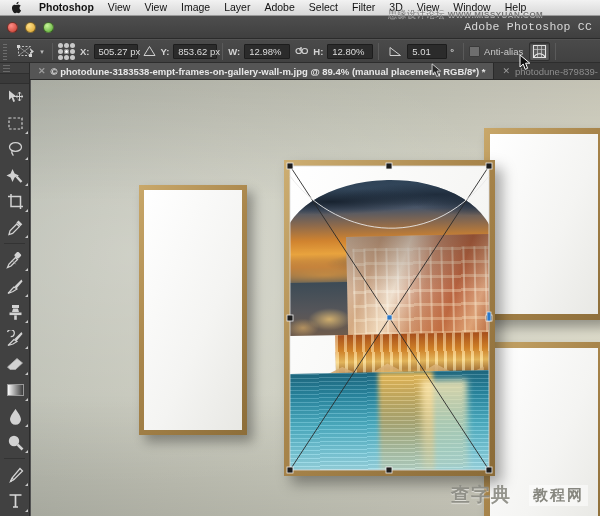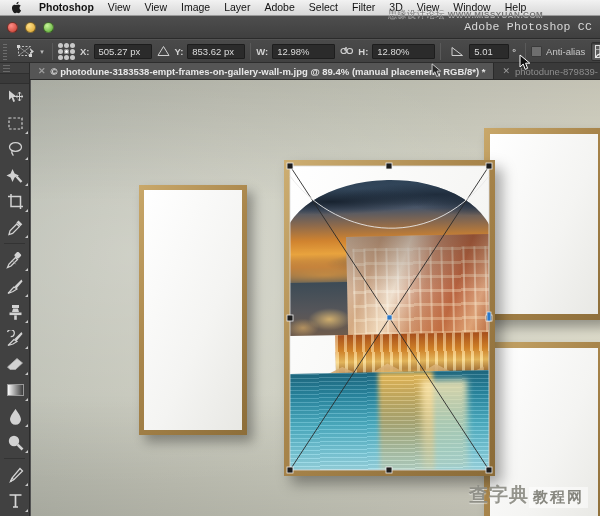--- a/index.html
+++ b/index.html
@@ -86,22 +86,22 @@
   .ob-lbl{
     color:#d3d3d3; font-size:9.5px; font-weight:bold; margin-right:4px;
     flex:0 0 auto; white-space:nowrap;
   }
   .ob-field{
     height:15px; background:#2b2b2b; border:1px solid #1d1d1d;
     border-radius:1px; color:#dcdcdc; font-size:9.5px;
     display:flex; align-items:center; padding:0 4px;
     flex:0 0 auto; white-space:nowrap;
   }
-  .f-xy{ width:58px; }
-  .f-wh{ width:63px; }
+  .f-xy{ width:44px; }
+  .f-wh{ width:46px; }
   .f-ang{ width:40px; }
   .ob-ico{
     width:15px; height:16px; flex:0 0 auto; display:flex;
     align-items:center; justify-content:center; margin:0 4px;
   }
   .ob-check{
     width:11px; height:11px; background:#6e6e6e;
     border:1px solid #3a3a3a; border-radius:1px; flex:0 0 auto;
     margin-right:4px;
   }
@@ -313,21 +313,21 @@
     font-size:8px; color:#6f6f6f; letter-spacing:.5px;
     text-shadow:0 1px 0 rgba(255,255,255,.55);
     white-space:nowrap; opacity:.95;
   }
   #wm-top .cn{ font-family:"DejaVu Sans", sans-serif; font-size:9px;margin-top:33px; }
   #wm-top .url{ font-weight:bold; }
   #wm-bot{
     position:absolute; right:12px; bottom:8px; z-index:55;
     text-align:center; opacity:.92;
   }
-  #wm-bot .row{ display:flex; align-items:flex-end; gap:0; justify-content:flex-end;}
+  #wm-bot .row{ display:flex; align-items:center; gap:18px; justify-content:flex-end;}
   #wm-bot .cn1{
     font-family:"DejaVu Sans", sans-serif; font-size:19px; font-weight:bold;
     color:#8d8d85; text-shadow:0 1px 1px rgba(255,255,255,.6);
     letter-spacing:1px;
   }
   #wm-bot .cn2{
     font-family:"DejaVu Sans", sans-serif; font-size:15px; font-weight:bold;
     color:#7e7e76; background:rgba(255,255,255,.55);
     padding:1px 4px; letter-spacing:2px;
   }

